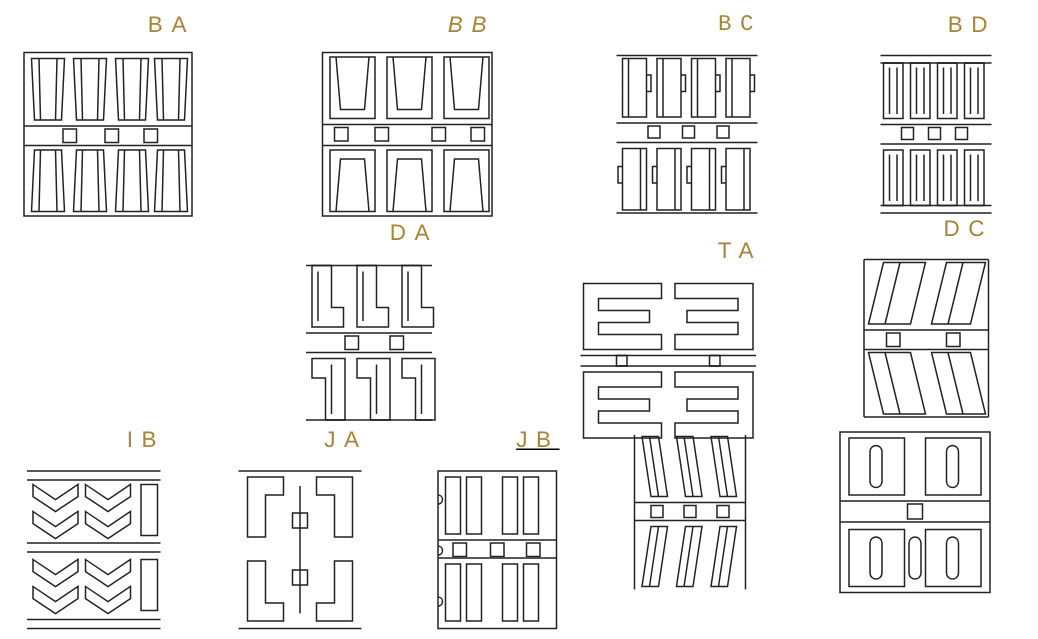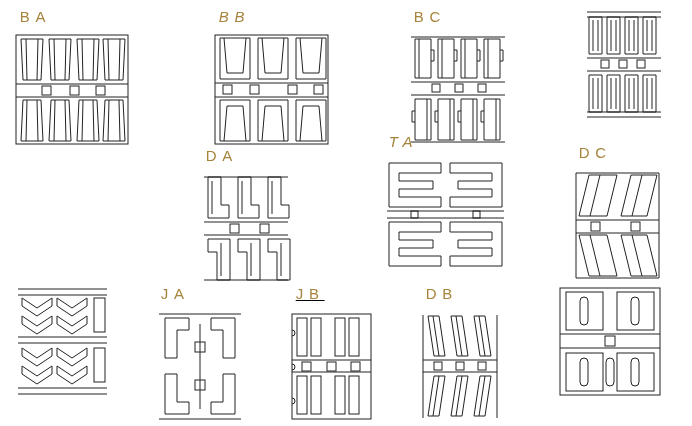--- a/index.html
+++ b/index.html
@@ -1,20 +1,20 @@
 <!DOCTYPE html>
 <html style="--accent: #A6843C; --line: #222222;"><head>
 <meta charset="utf-8">
 <style>
   html,body { margin:0; padding:0; background:#ffffff; }
   .canvas {
     position:relative; width:692px; height:426px; background:#ffffff;
     font-family:"Liberation Sans", sans-serif; overflow:hidden;
   }
-  .cell { position:absolute; text-align:left; }
+  .cell { position:absolute; text-align:right; }
   .cell .label {
     color:var(--accent,#A6843C);
     font-size:15px; line-height:18px; font-weight:500;
     letter-spacing:.38em; text-indent:.38em;
     margin-bottom:7px; white-space:nowrap;
   }
   .cell svg { display:block; margin:0 auto; }
   .cell svg * { stroke:var(--line,#222222); fill:none; stroke-width:1; stroke-linejoin:miter; }
 </style>
 </head>
@@ -52,40 +52,41 @@
       <rect x="10" y="52" width="9" height="9"></rect>
         <rect x="37" y="52" width="9" height="9"></rect>
       <rect x="75" y="52" width="9" height="9"></rect>
         <rect x="101" y="52" width="9" height="9"></rect>
       <path d="M7,67 H37 V108 H7 Z M11,108 L14,73 H30 L33,108"></path>
       <path d="M45,67 H75 V108 H45 Z M49,108 L52,73 H68 L71,108"></path>
       <path d="M83,67 H113 V108 H83 Z M87,108 L90,73 H106 L109,108"></path>
     </svg>
   </div>
 
-  <div class="cell" style="left:408px;top:8px;width:100px;">
+  <div class="cell" style="left:408px;top:8px;width:100px;font-family:Liberation Mono, monospace;">
     <div class="label">BC</div>
     <svg width="100" height="113" viewBox="0 0 100 113">
       <path d="M3,4 H97 M3,109 H97"></path>
       <path d="M7,6 H23 V45 H7 Z M23,17 H26 V28 H23 M11,6 V45"></path>
       <path d="M30,6 H46 V45 H30 Z M46,17 H49 V28 H46 M34,6 V45"></path>
       <path d="M53,6 H69 V45 H53 Z M69,17 H72 V28 H69 M57,6 V45"></path>
       <path d="M76,6 H92 V45 H76 Z M92,17 H95 V28 H92 M80,6 V45"></path>
       <path d="M3,49 H97 M3,62 H97"></path>
       <rect x="24" y="51" width="8" height="8"></rect>
         <rect x="47" y="51" width="8" height="8"></rect>
         <rect x="70" y="51" width="8" height="8"></rect>
       <path d="M7,66 H23 V107 H7 Z M7,78 H4 V89 H7 M19,66 V107"></path>
       <path d="M30,66 H46 V107 H30 Z M30,78 H27 V89 H30 M42,66 V107"></path>
       <path d="M53,66 H69 V107 H53 Z M53,78 H50 V89 H53 M65,66 V107"></path>
       <path d="M76,66 H92 V107 H76 Z M76,78 H73 V89 H76 M88,66 V107"></path>
     </svg>
   </div>
 
   <div class="cell" style="left:584px;top:8px;width:80px;">
+    <div class="label">BD</div>
     <svg width="80" height="113" viewBox="0 0 80 113">
       <path d="M3,4 H77 M3,9 H77"></path>
       <path d="M5,9 H18 V46 H5 Z M9,12 V43 M14,12 V43"></path>
       <path d="M23,9 H36 V46 H23 Z M27,12 V43 M32,12 V43"></path>
       <path d="M41,9 H54 V46 H41 Z M45,12 V43 M50,12 V43"></path>
       <path d="M59,9 H72 V46 H59 Z M63,12 V43 M68,12 V43"></path>
       <path d="M3,50 H77 M3,63 H77"></path>
       <rect x="17" y="52" width="8" height="8"></rect>
         <rect x="35" y="52" width="8" height="8"></rect>
         <rect x="53" y="52" width="8" height="8"></rect>
@@ -107,21 +108,21 @@
       <path d="M68,5 H81 V33 H89 V46 H68 Z M72,9 V42"></path>
       <path d="M4,50 H88 M4,63 H88"></path>
       <rect x="30" y="52" width="9" height="9"></rect>
         <rect x="60" y="52" width="9" height="9"></rect>
       <path d="M8,67 H30 V108 H17 V80 H8 Z M21,71 V104"></path>
       <path d="M38,67 H60 V108 H47 V80 H38 Z M51,71 V104"></path>
       <path d="M68,67 H90 V108 H77 V80 H68 Z M81,71 V104"></path>
     </svg>
   </div>
 
-  <div class="cell" style="left:383px;top:133px;width:125px;font-style:italic;">
+  <div class="cell" style="left:383px;top:159px;width:125px;">
     <div class="label">TA</div>
     <svg width="125" height="113" viewBox="0 0 125 113">
       <path d="M6,5 H58 V15 H16 V23 H50 V31 H16 V39 H58 V49 H6 Z"></path>
       <path d="M119,5 H67 V15 H109 V23 H75 V31 H109 V39 H67 V49 H119 Z"></path>
       <path d="M4,53 H121 M4,60 H121"></path>
       <rect x="28" y="53" width="7" height="7"></rect>
         <rect x="90" y="53" width="7" height="7"></rect>
       <path d="M6,64 H58 V74 H16 V82 H50 V90 H16 V98 H58 V108 H6 Z"></path>
       <path d="M119,64 H67 V74 H109 V82 H75 V90 H109 V98 H67 V108 H119 Z"></path>
     </svg>
@@ -135,20 +136,21 @@
       <path d="M58,6 L84,6 L74,47 L48,47 Z M69,6 L59,47"></path>
       <path d="M3,51 H86 M3,64 H86"></path>
       <rect x="18" y="53" width="9" height="9"></rect>
         <rect x="58" y="53" width="9" height="9"></rect>
       <path d="M6,66 L34,66 L44,107 L16,107 Z M17,66 L27,107"></path>
       <path d="M48,66 L74,66 L84,107 L58,107 Z M59,66 L69,107"></path>
     </svg>
   </div>
 
   <div class="cell" style="left:15px;top:285px;width:95px;">
+    <div class="label">IB</div>
     <svg width="95" height="113" viewBox="0 0 95 113">
       <path d="M3,4 H92 M3,10 H92 M3,103 H92 M3,109 H92"></path>
       <path d="M7,13 L22,23 L37,13 L37,21 L22,31 L7,21 Z"></path>
       <path d="M7,31 L22,41 L37,31 L37,39 L22,49 L7,39 Z"></path>
       <path d="M42,13 L57,23 L72,13 L72,21 L57,31 L42,21 Z"></path>
       <path d="M42,31 L57,41 L72,31 L72,39 L57,49 L42,39 Z"></path>
       <path d="M3,52 H92 M3,58 H92"></path>
       <path d="M7,63 L22,73 L37,63 L37,71 L22,81 L7,71 Z"></path>
       <path d="M7,81 L22,91 L37,81 L37,89 L22,99 L7,89 Z"></path>
       <path d="M42,63 L57,73 L72,63 L72,71 L57,81 L42,71 Z"></path>
@@ -186,21 +188,20 @@
         <rect x="61" y="52" width="9" height="9"></rect>
       <rect x="7" y="66" width="10" height="38"></rect>
         <rect x="21" y="66" width="10" height="38"></rect>
       <rect x="45" y="66" width="10" height="38"></rect>
         <rect x="59" y="66" width="10" height="38"></rect>
       <path d="M2,20 a3,3 0 0 1 0,6 M2,54 a3,3 0 0 1 0,6 M2,88 a3,3 0 0 1 0,6"></path>
     </svg>
   </div>
 
   <div class="cell" style="left:420px;top:285px;width:80px;">
-    <div class="label">DB</div>
     <svg width="80" height="113" viewBox="0 0 80 113">
       <path d="M3,5 V108 M77,5 V108"></path>
       <path d="M8,6 L19,6 L25,46 L14,46 Z M13,6 L19,46"></path>
       <path d="M31,6 L42,6 L48,46 L37,46 Z M36,6 L42,46"></path>
       <path d="M54,6 L65,6 L71,46 L60,46 Z M59,6 L65,46"></path>
       <path d="M3,50 H77 M3,62 H77"></path>
       <rect x="14" y="52" width="8" height="8"></rect>
         <rect x="36" y="52" width="8" height="8"></rect>
         <rect x="58" y="52" width="8" height="8"></rect>
       <path d="M14,66 L25,66 L19,106 L8,106 Z M19,66 L13,106"></path>

